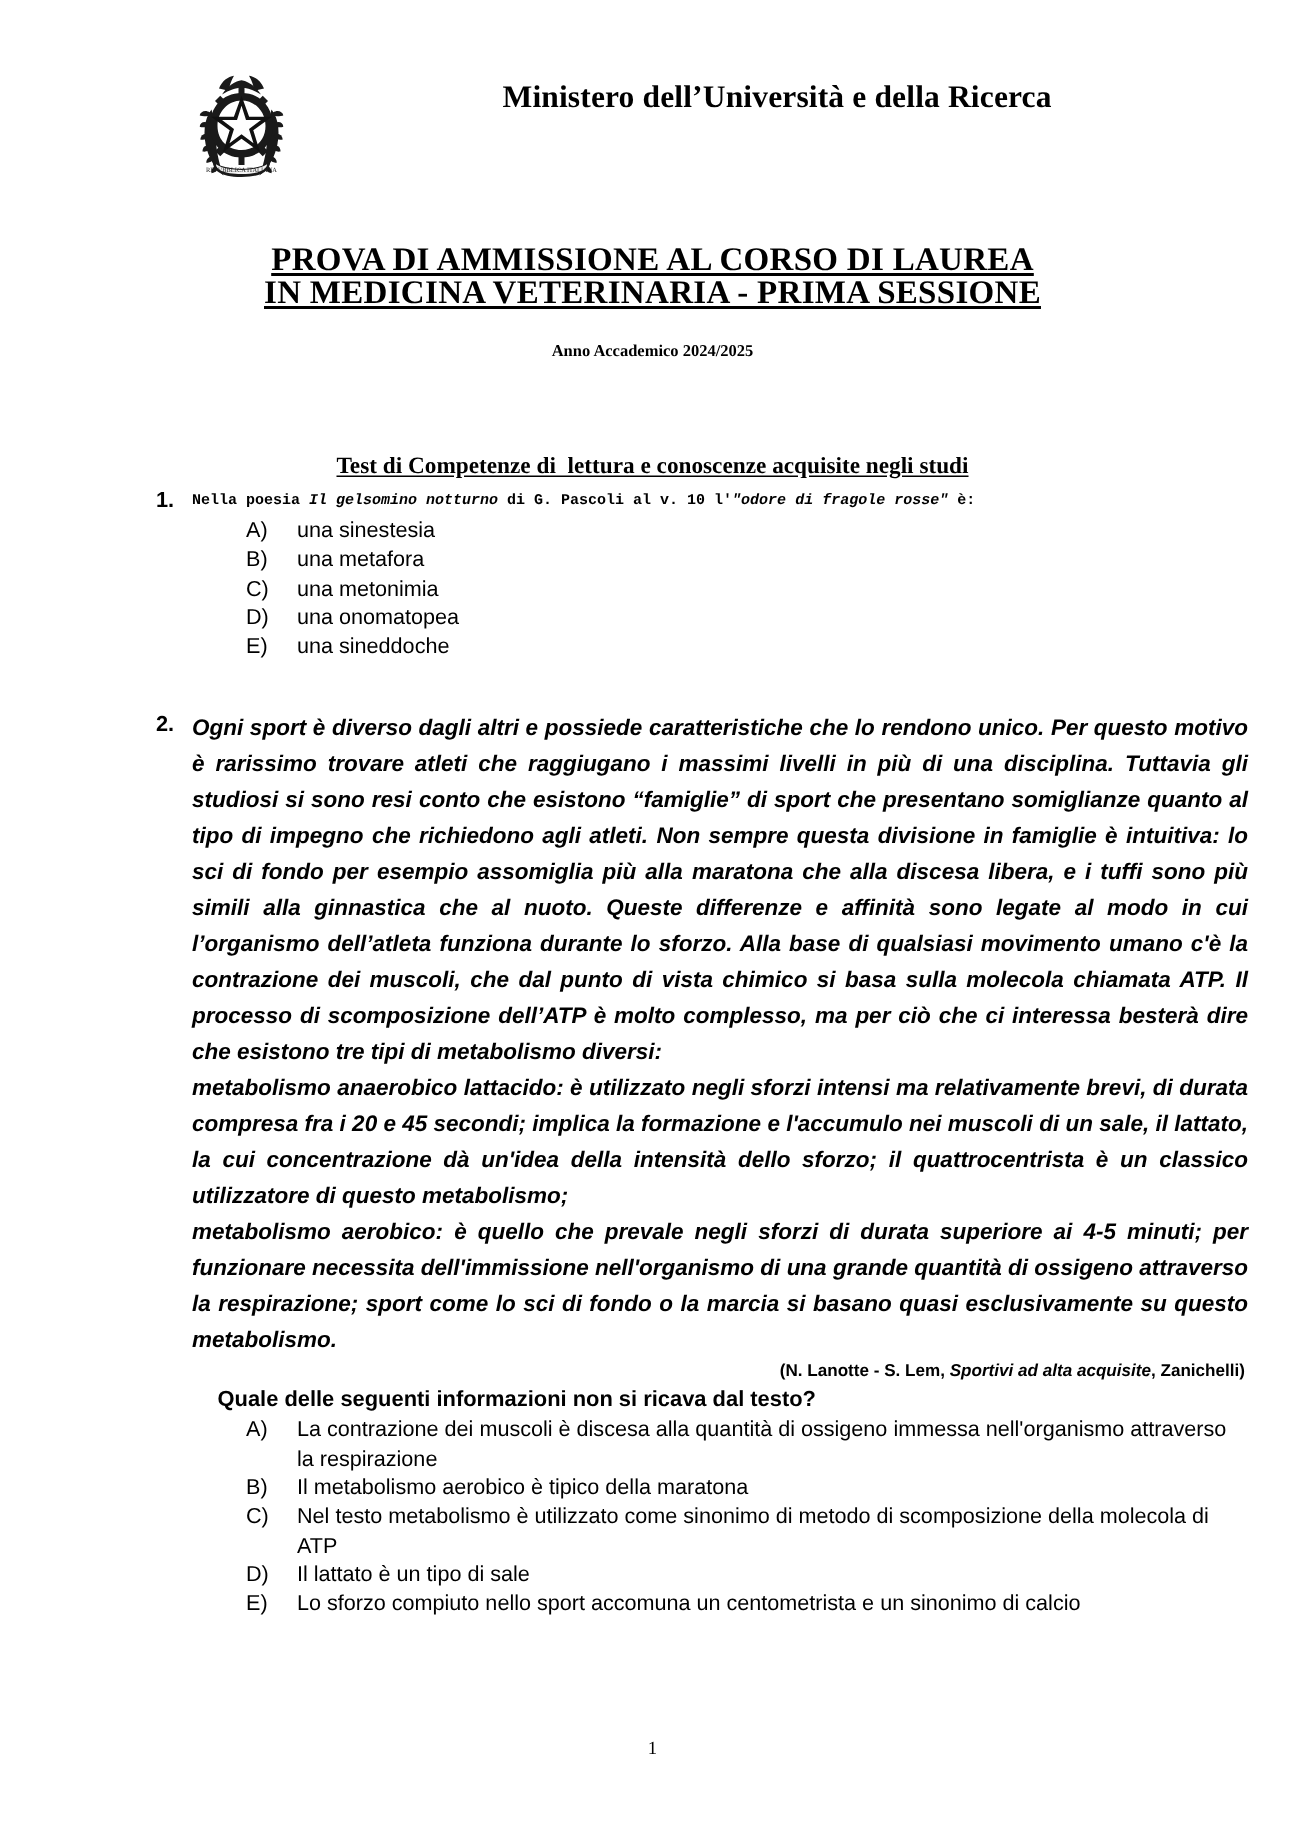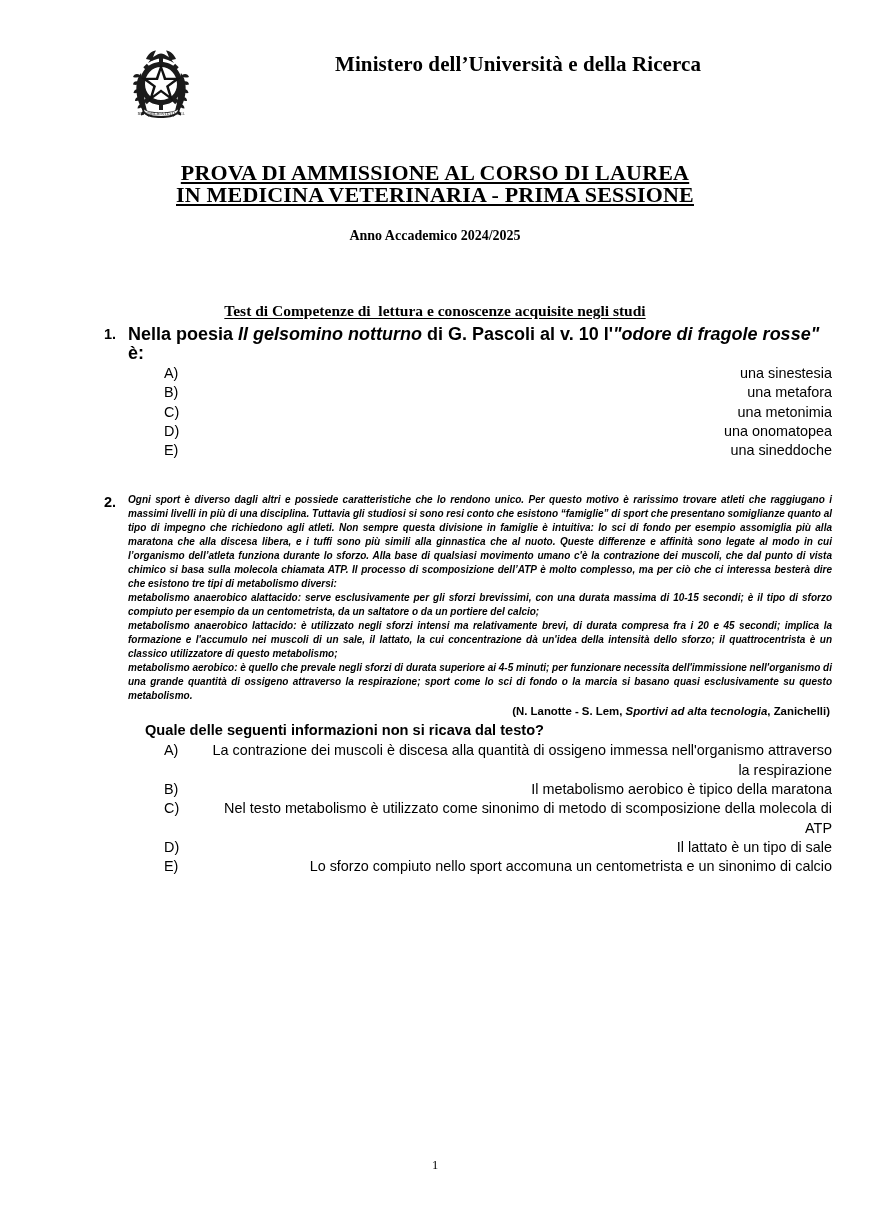--- a/index.html
+++ b/index.html
@@ -62,21 +62,21 @@
     font-size: 22px;
     line-height: 22px;
     letter-spacing: 0.2px;
   }
   .title-line span {
     text-decoration: underline;
     text-underline-offset: 2px;
   }
   .acad-year {
     margin-top: 22px;
-    font-size: 14px;
+    font-size: 11px;
   }
 
   
   .section-heading {
     position: absolute;
     left: 0;
     top: 302px;
     width: 870px;
     text-align: center;
     font-family: "Liberation Serif", serif;
@@ -106,34 +106,35 @@
   }
   .q-number {
     position: absolute;
     left: 104px;
     top: 0;
     font-size: 14.5px;
     font-weight: bold;
     line-height: 19px;
   }
   .q-stem {
-    font-size: 18px;
+    font-size: 10px;
     font-weight: bold;
     line-height: 19px;
     margin: 0;
+    font-family: Liberation Mono, monospace;
   }
   .q-stem i {
     font-style: italic;
   }
 
   .passage {
-    font-size: 10px;
+    font-size: 15px;
     font-weight: bold;
     font-style: italic;
-    line-height: 14px;
+    line-height: 24px;
     text-align: justify;
     margin: 0;
   }
   .passage p {
     margin: 0;
   }
   .attribution {
     font-size: 11.4px;
     font-weight: bold;
     text-align: right;
@@ -163,21 +164,20 @@
     margin: 0;
   }
   .option .letter {
     flex: 0 0 auto;
     width: 34px;
     padding-left: 36px;
     box-sizing: content-box;
   }
   .option .otext {
     flex: 1 1 auto;
-    text-align: right;
   }
 
   .q1 { }
   .q2 { margin-top: 33px; }
 
   .q2 .options .option .letter { padding-left: 36px; }
 
   
   .page-number {
     position: absolute;
@@ -278,25 +278,24 @@
           <span class="letter">E)</span>
           <span class="otext">una sineddoche</span>
         </li>
       </ul>
     </div>
 
     <div class="question q2">
       <div class="q-number">2.</div>
       <div class="passage">
         <p>Ogni sport è diverso dagli altri e possiede caratteristiche che lo rendono unico. Per questo motivo è rarissimo trovare atleti che raggiugano i massimi livelli in più di una disciplina. Tuttavia gli studiosi si sono resi conto che esistono “famiglie” di sport che presentano somiglianze quanto al tipo di impegno che richiedono agli atleti. Non sempre questa divisione in famiglie è intuitiva: lo sci di fondo per esempio assomiglia più alla maratona che alla discesa libera, e i tuffi sono più simili alla ginnastica che al nuoto. Queste differenze e affinità sono legate al modo in cui l’organismo dell’atleta funziona durante lo sforzo. Alla base di qualsiasi movimento umano c'è la contrazione dei muscoli, che dal punto di vista chimico si basa sulla molecola chiamata ATP. Il processo di scomposizione dell’ATP è molto complesso, ma per ciò che ci interessa besterà dire che esistono tre tipi di metabolismo diversi:</p>
-        <p>metabolismo anaerobico alattacido: serve esclusivamente per gli sforzi brevissimi, con una durata massima di 10-15 secondi; è il tipo di sforzo compiuto per esempio da un centometrista, da un saltatore o da un portiere del calcio;</p>
         <p>metabolismo anaerobico lattacido: è utilizzato negli sforzi intensi ma relativamente brevi, di durata compresa fra i 20 e 45 secondi; implica la formazione e l'accumulo nei muscoli di un sale, il lattato, la cui concentrazione dà un'idea della intensità dello sforzo; il quattrocentrista è un classico utilizzatore di questo metabolismo;</p>
         <p>metabolismo aerobico: è quello che prevale negli sforzi di durata superiore ai 4-5 minuti; per funzionare necessita dell'immissione nell'organismo di una grande quantità di ossigeno attraverso la respirazione; sport come lo sci di fondo o la marcia si basano quasi esclusivamente su questo metabolismo.</p>
       </div>
-      <div class="attribution"><span>(N. Lanotte - S. Lem,  </span><i>Sportivi ad alta tecnologia</i><span>,  Zanichelli)</span></div>
+      <div class="attribution"><span>(N. Lanotte - S. Lem,  </span><i>Sportivi ad alta acquisite</i><span>,  Zanichelli)</span></div>
       <div class="sub-stem">Quale delle seguenti informazioni non si ricava dal testo?</div>
       <ul class="options">
         <li class="option">
           <span class="letter">A)</span>
           <span class="otext">La contrazione dei muscoli è discesa alla quantità di ossigeno immessa nell'organismo attraverso la respirazione</span>
         </li>
         <li class="option">
           <span class="letter">B)</span>
           <span class="otext">Il metabolismo aerobico è tipico della maratona</span>
         </li>

